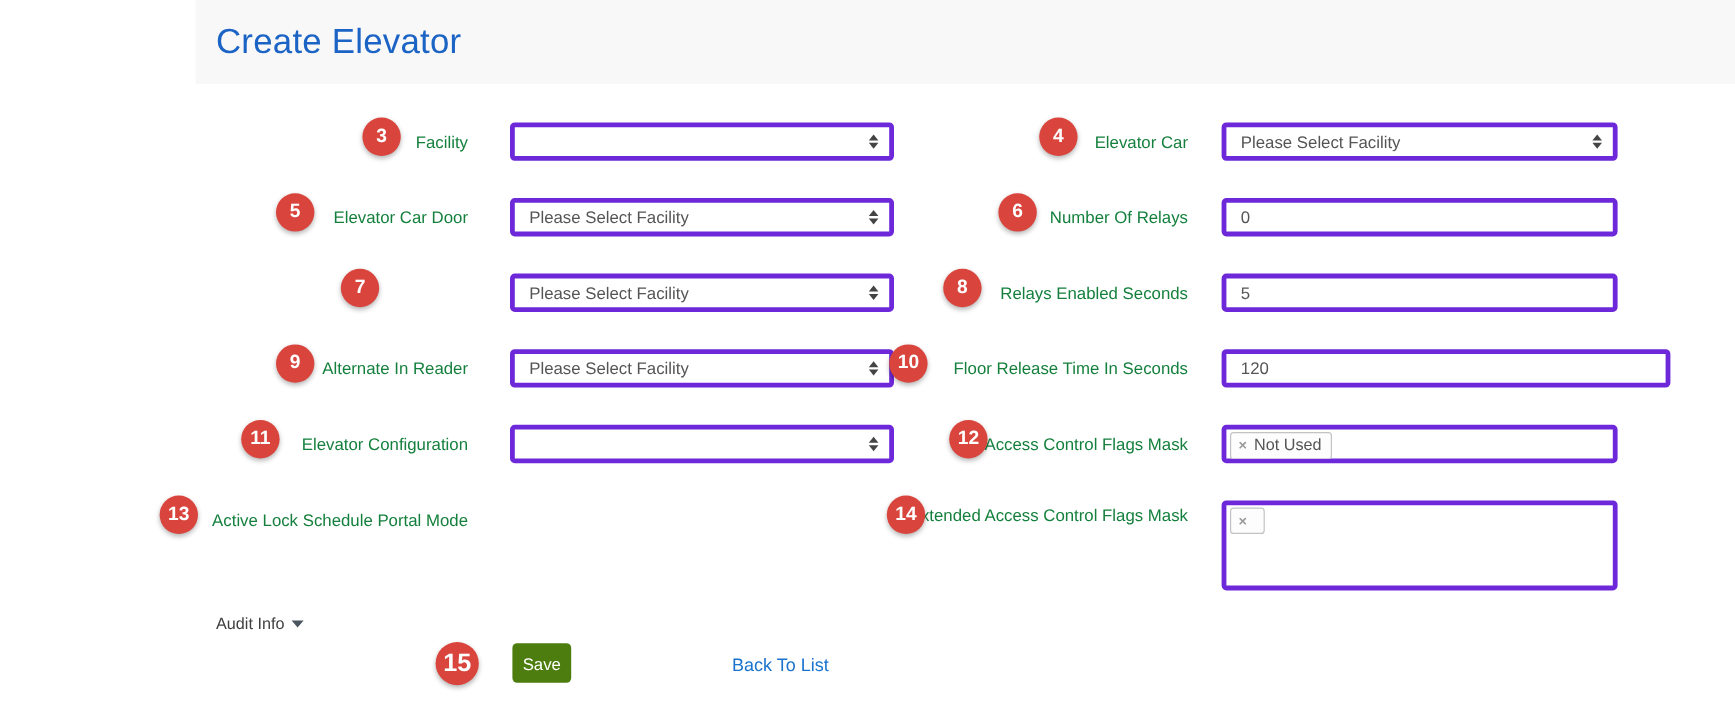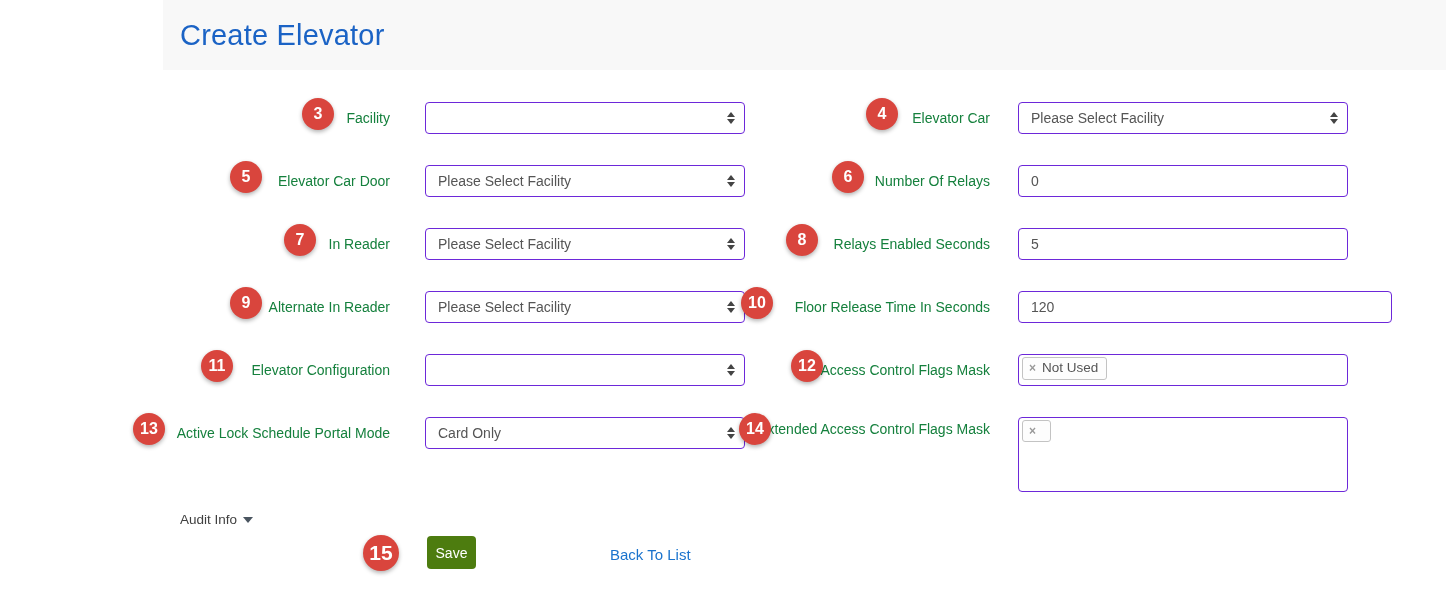--- a/index.html
+++ b/index.html
@@ -16,21 +16,21 @@
          background:#d9453d;color:#fff;font-size:16px;font-weight:bold;
          display:flex;align-items:center;justify-content:center;
          box-shadow:0 2px 4px rgba(0,0,0,.3);z-index:30;}
   .badge.lg{width:36px;height:36px;font-size:21px;}
 
   
   .lbl{position:absolute;width:250px;text-align:right;font-size:14px;
        font-weight:normal;color:#15803d;line-height:1.25;z-index:5;}
 
   
-  .ctrl{position:absolute;height:32px;background:#fff;border:1px solid #6d28d9;
+  .ctrl{position:absolute;height:32px;background:#fff;border:4px solid #6d28d9;
         border-radius:4px;box-sizing:border-box;font-size:14px;color:#555;}
   .select{display:flex;align-items:center;padding:0 26px 0 12px;cursor:pointer;}
   .sel-text{white-space:nowrap;overflow:hidden;}
   .arrows{position:absolute;right:9px;top:50%;transform:translateY(-50%);
           display:flex;flex-direction:column;gap:2px;align-items:center;}
   .arrows .up{width:0;height:0;border-left:4px solid transparent;
               border-right:4px solid transparent;border-bottom:5px solid #444;}
   .arrows .down{width:0;height:0;border-left:4px solid transparent;
                 border-right:4px solid transparent;border-top:5px solid #444;}
   input.ctrl{padding:0 12px;outline:none;font-family:"Liberation Sans",sans-serif;}
@@ -92,21 +92,20 @@
         <i class="up"></i>
         <i class="down"></i>
       </span>
   </div>
 
   <div class="badge" style="left:832px;top:161px">6</div>
   <div class="lbl" style="left:740px;top:173px">Number Of Relays</div>
   <input class="ctrl" style="left: 1018px; top: 165px; width: 330px;" value="0">
 
   <div class="badge" style="left:284px;top:224px">7</div>
-  <div class="lbl" style="left:140px;top:236px">In Reader</div>
   <div class="ctrl select" style="left:425px;top:228px;width:320px">
     <span class="sel-text">Please Select Facility</span>
     <span class="arrows">
         <i class="up"></i>
         <i class="down"></i>
       </span>
   </div>
 
   <div class="badge" style="left:786px;top:224px">8</div>
   <div class="lbl" style="left:740px;top:236px">Relays Enabled Seconds</div>
@@ -140,27 +139,20 @@
   <div class="lbl" style="left:740px;top:362px">Access Control Flags Mask</div>
   <div class="ctrl tags" style="left:1018px;top:354px;width:330px">
     <span class="tag">
       <span class="x">×</span>
       <span class="tag-text">Not Used</span>
     </span>
   </div>
 
   <div class="badge" style="left:133px;top:413px">13</div>
   <div class="lbl" style="left:140px;top:425px">Active Lock Schedule Portal Mode</div>
-  <div class="ctrl select" style="left:425px;top:417px;width:320px">
-    <span class="sel-text">Card Only</span>
-    <span class="arrows">
-        <i class="up"></i>
-        <i class="down"></i>
-      </span>
-  </div>
 
   <div class="badge" style="left:739px;top:413px">14</div>
   <div class="lbl" style="left:740px;top:421px">Extended Access Control Flags Mask</div>
   <div class="ctrl tags" style="left:1018px;top:417px;width:330px;height:75px">
     <span class="tag">
       <span class="x">×</span>
     </span>
   </div>
 
   <div class="audit">

